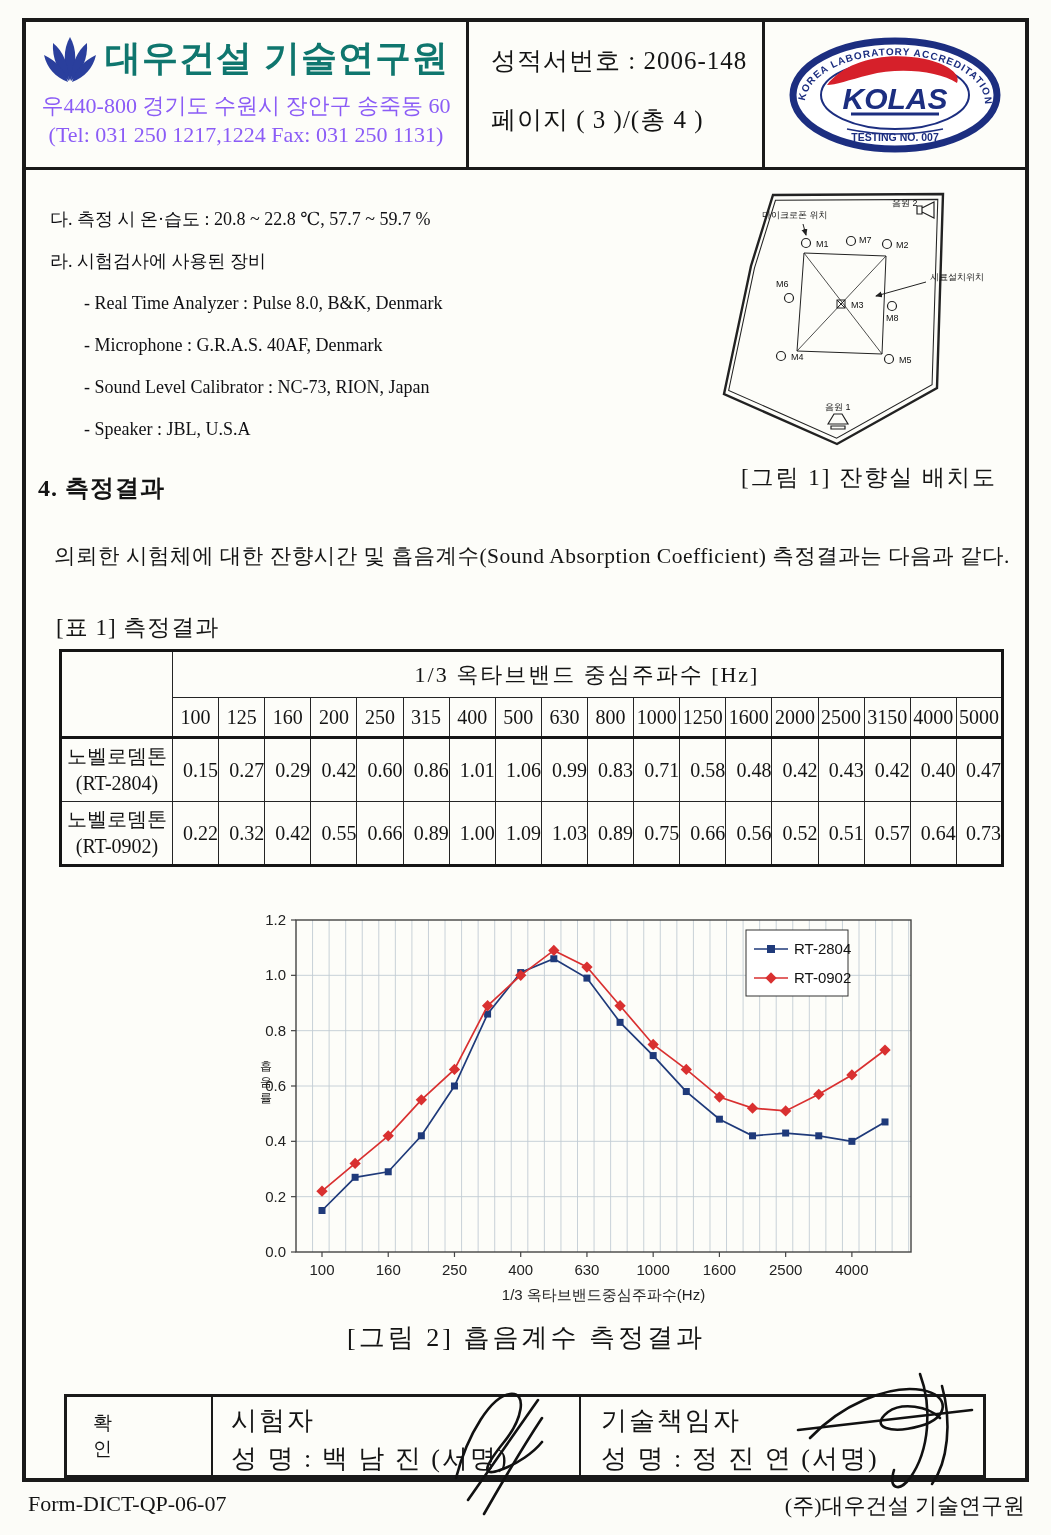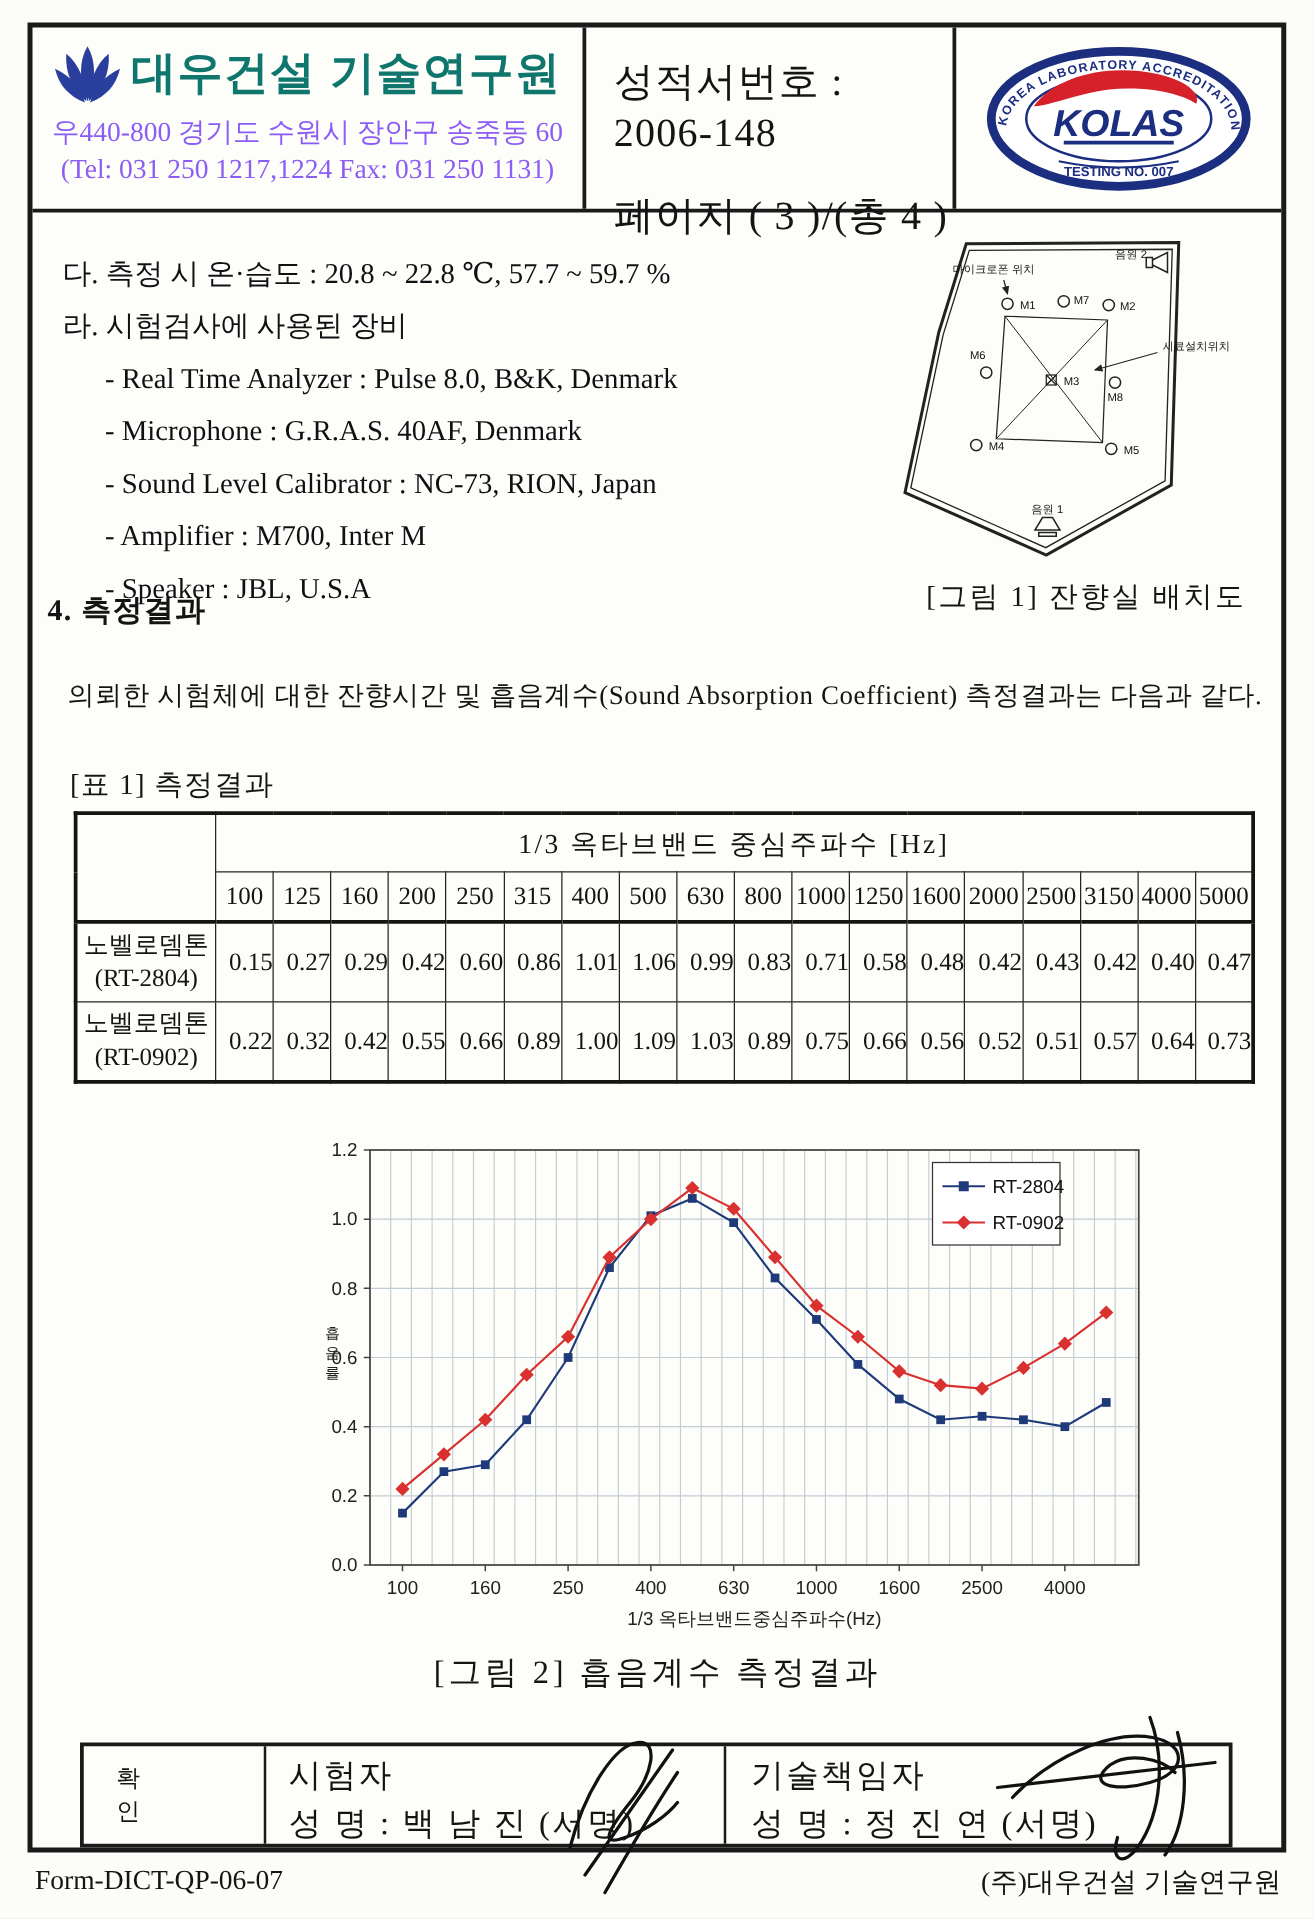--- a/index.html
+++ b/index.html
@@ -4,30 +4,30 @@
 <style>
   *{margin:0;padding:0;box-sizing:border-box;}
   html,body{background:#e8e8e4;}
   .page{position:relative;width:1051px;height:1535px;margin:0 auto;background:#fcfcf8;
         font-family:"Liberation Serif","DejaVu Serif",serif;color:#141414;overflow:hidden;}
   .border-box{position:absolute;left:22px;top:18px;width:1007px;height:1464px;
         border:4px solid #1a1a1a;background:#fdfdf9;}
   
   .header{position:absolute;left:0;top:0;width:100%;height:148px;border-bottom:3px solid #1a1a1a;display:flex;}
   .h-left{width:443px;border-right:3px solid #1a1a1a;padding:8px 4px 4px 4px;}
-  .h-mid{width:296px;border-right:3px solid #1a1a1a;padding:22px 0 0 22px;font-size:32px;}
+  .h-mid{width:296px;border-right:3px solid #1a1a1a;padding:22px 0 0 22px;font-size:25px;}
   .h-mid .hline{margin-bottom:26px;letter-spacing:1px;}
   .h-right{flex:1;display:flex;align-items:center;justify-content:center;}
   .logo-row{display:flex;align-items:center;justify-content:center;gap:8px;margin:4px 0 8px 0;}
   .org-name{font-family:"Liberation Sans","DejaVu Sans",sans-serif;font-weight:bold;
         font-size:36px;color:#0f766e;letter-spacing:1px;}
   .addr{font-size:22px;line-height:29px;text-align:center;color:#8b5cf6;}
   
   .abs{position:absolute;}
-  .bodytext{font-size:23px;line-height:42px;color:#101014;}
+  .bodytext{font-size:18px;line-height:42px;color:#101014;}
   .eq{padding-left:34px;}
   .cap{font-size:23px;text-align:center;letter-spacing:2px;}
   .sect-head{font-size:24px;font-weight:bold;letter-spacing:1px;}
   .para{font-size:21.5px;letter-spacing:.5px;}
   .tbl-label{font-size:23px;letter-spacing:1px;}
   
   table.results{border-collapse:collapse;table-layout:fixed;width:945px;border:3px solid #151515;background:#fdfdf9;}
   table.results th,table.results td{border:1.6px solid #252525;text-align:center;font-weight:normal;}
   table.results .corner{width:112px;border-bottom:3px solid #151515;}
   table.results .band th{height:47px;font-size:22px;letter-spacing:2px;}
@@ -94,21 +94,20 @@
         </svg>
       </div>
     </div>
 
     <div class="abs bodytext" style="left:24px;top:176px;width:650px;">
       <div>다. 측정 시 온·습도 : 20.8 ~ 22.8 ℃, 57.7 ~ 59.7 %</div>
       <div>라. 시험검사에 사용된 장비</div>
       <div class="eq">- Real Time Analyzer : Pulse 8.0, B&amp;K, Denmark</div>
       <div class="eq">- Microphone : G.R.A.S. 40AF, Denmark</div>
       <div class="eq">- Sound Level Calibrator : NC-73, RION, Japan</div>
-      <div class="eq">- Amplifier : M700, Inter M</div>
       <div class="eq">- Speaker : JBL, U.S.A</div>
     </div>
 
     <div class="abs" style="left:678px;top:162px;width:330px;height:280px;">
       <svg width="330" height="280" viewBox="0 0 330 280">
         <defs>
           <marker id="arr" markerWidth="8" markerHeight="8" refX="6" refY="3" orient="auto">
             <path d="M0,0 L7,3 L0,6 Z" fill="#222"></path>
           </marker>
         </defs>

